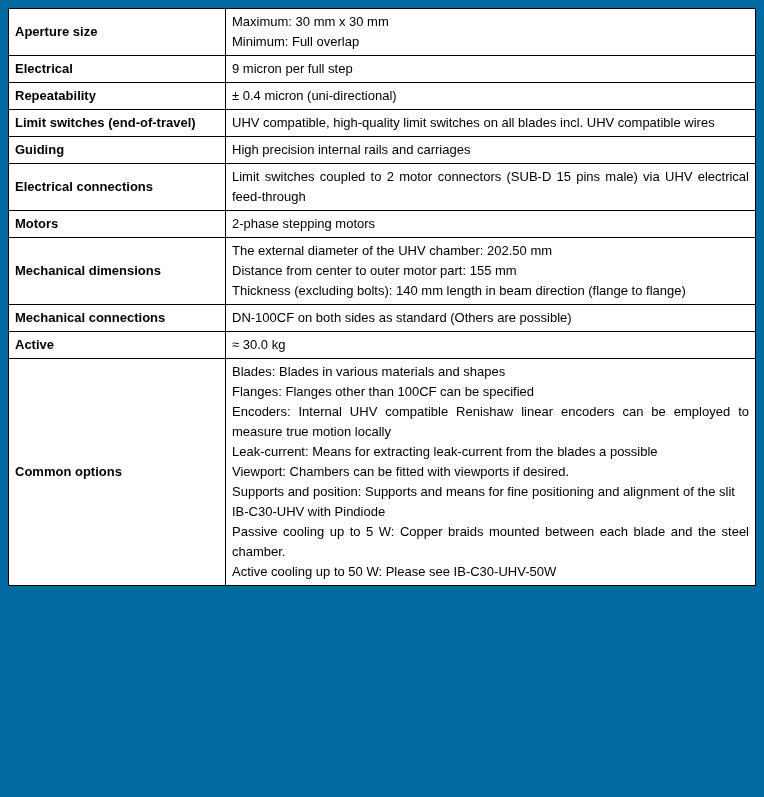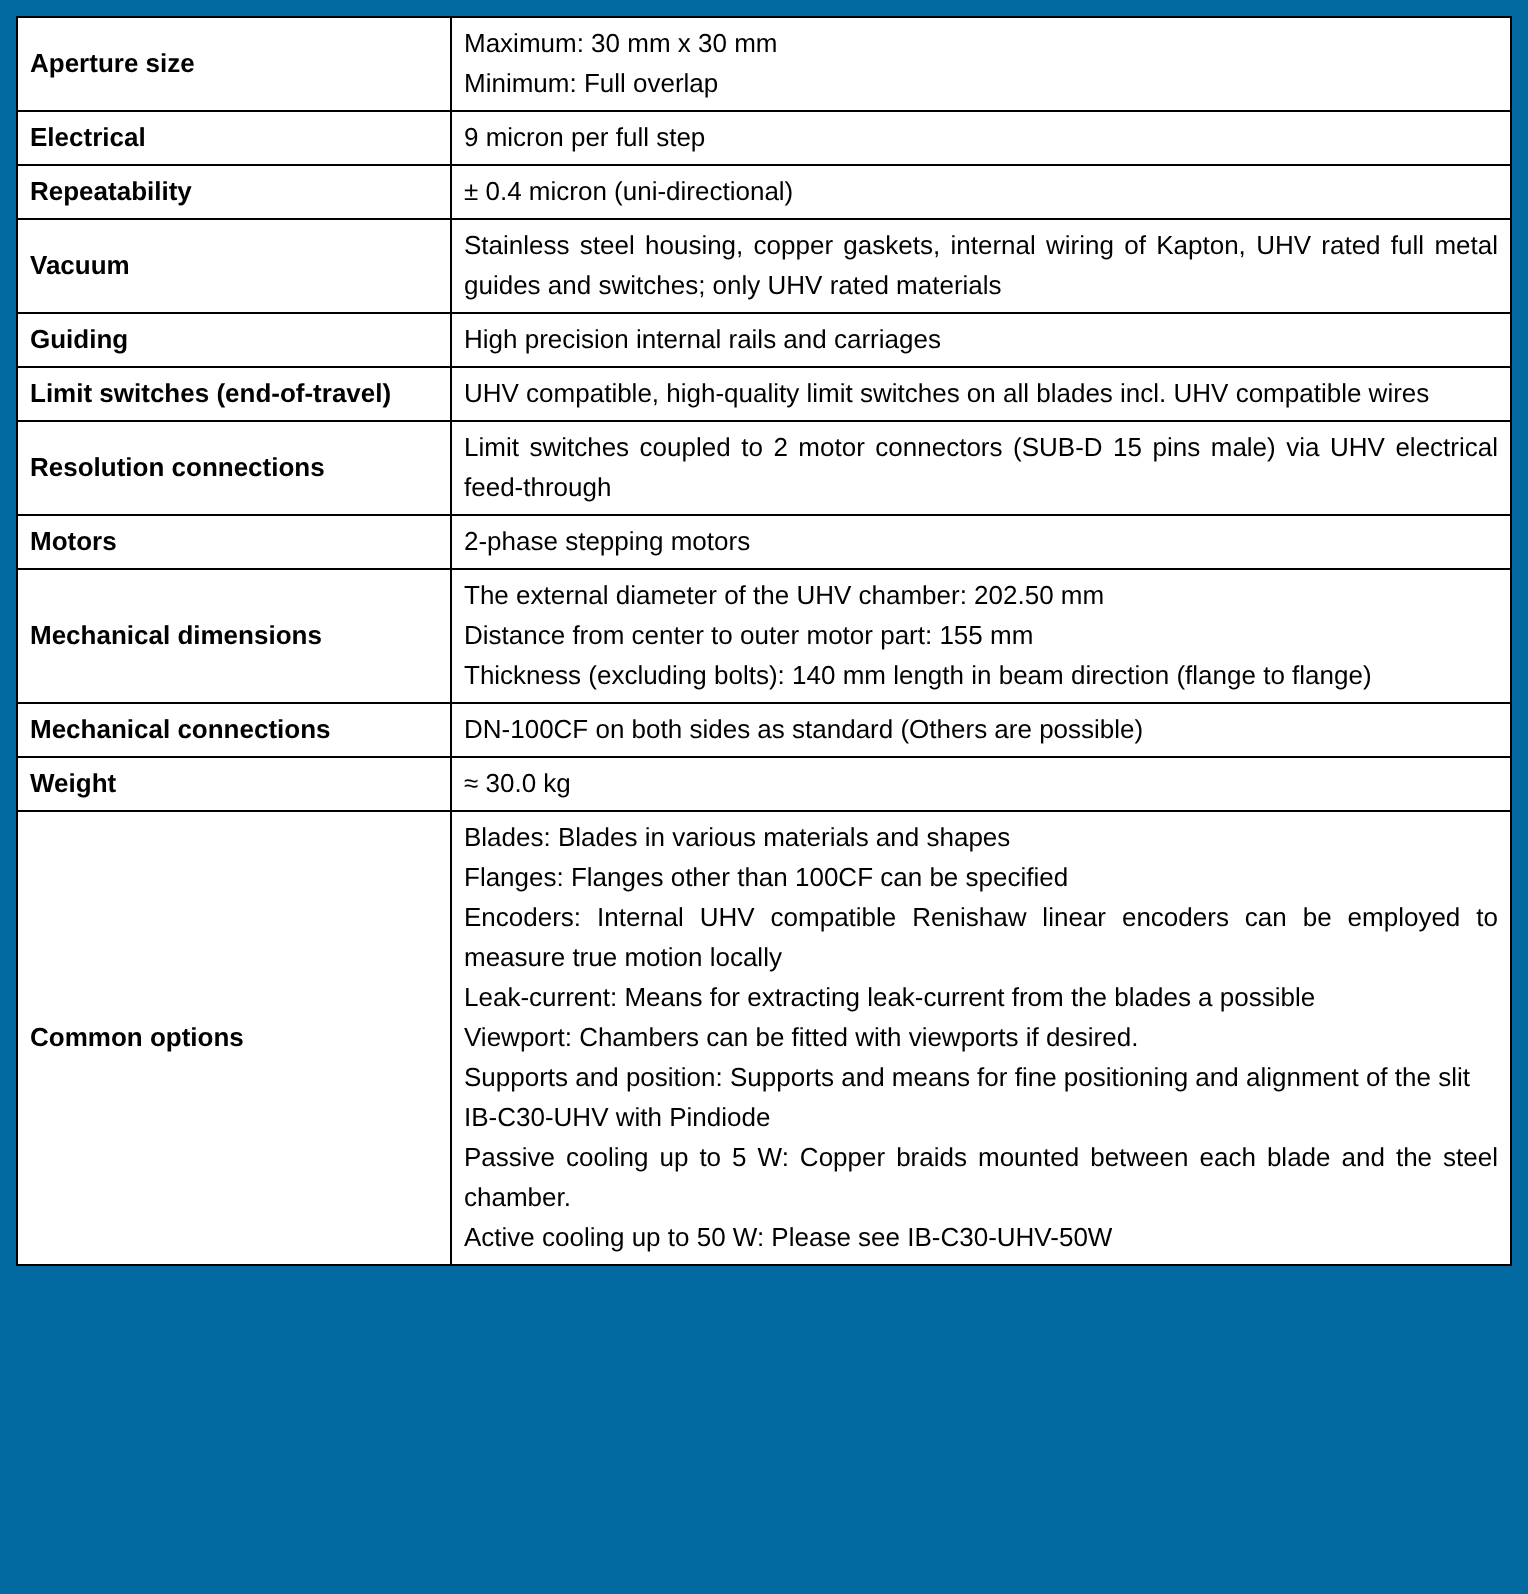--- a/index.html
+++ b/index.html
@@ -61,39 +61,33 @@
             <div>9 micron per full step</div>
           </td>
         </tr>
         <tr>
           <td class="label-cell">Repeatability</td>
           <td class="value-cell">
             <div>± 0.4 micron (uni-directional)</div>
           </td>
         </tr>
         <tr>
-          <td class="label-cell">Vacuum</td>
+          <td class="label-cell">Limit switches (end-of-travel)</td>
           <td class="value-cell">
-            <div>Stainless steel housing, copper gaskets, internal wiring of Kapton, UHV rated full metal guides and switches; only UHV rated materials</div>
+            <div>UHV compatible, high-quality limit switches on all blades incl. UHV compatible wires</div>
           </td>
         </tr>
         <tr>
           <td class="label-cell">Guiding</td>
           <td class="value-cell">
             <div>High precision internal rails and carriages</div>
           </td>
         </tr>
         <tr>
-          <td class="label-cell">Limit switches (end-of-travel)</td>
-          <td class="value-cell">
-            <div>UHV compatible, high-quality limit switches on all blades incl. UHV compatible wires</div>
-          </td>
-        </tr>
-        <tr>
-          <td class="label-cell">Resolution connections</td>
+          <td class="label-cell">Electrical connections</td>
           <td class="value-cell">
             <div>Limit switches coupled to 2 motor connectors (SUB-D 15 pins male) via UHV electrical feed-through</div>
           </td>
         </tr>
         <tr>
           <td class="label-cell">Motors</td>
           <td class="value-cell">
             <div>2-phase stepping motors</div>
           </td>
         </tr>
@@ -105,21 +99,21 @@
             <div>Thickness (excluding bolts): 140 mm length in beam direction (flange to flange)</div>
           </td>
         </tr>
         <tr>
           <td class="label-cell">Mechanical connections</td>
           <td class="value-cell">
             <div>DN-100CF on both sides as standard (Others are possible)</div>
           </td>
         </tr>
         <tr>
-          <td class="label-cell">Weight</td>
+          <td class="label-cell">Active</td>
           <td class="value-cell">
             <div>≈ 30.0 kg</div>
           </td>
         </tr>
         <tr>
           <td class="label-cell">Common options</td>
           <td class="value-cell">
             <div>Blades: Blades in various materials and shapes</div>
             <div>Flanges: Flanges other than 100CF can be specified</div>
             <div>Encoders: Internal UHV compatible Renishaw linear encoders can be employed to measure true motion locally</div>

